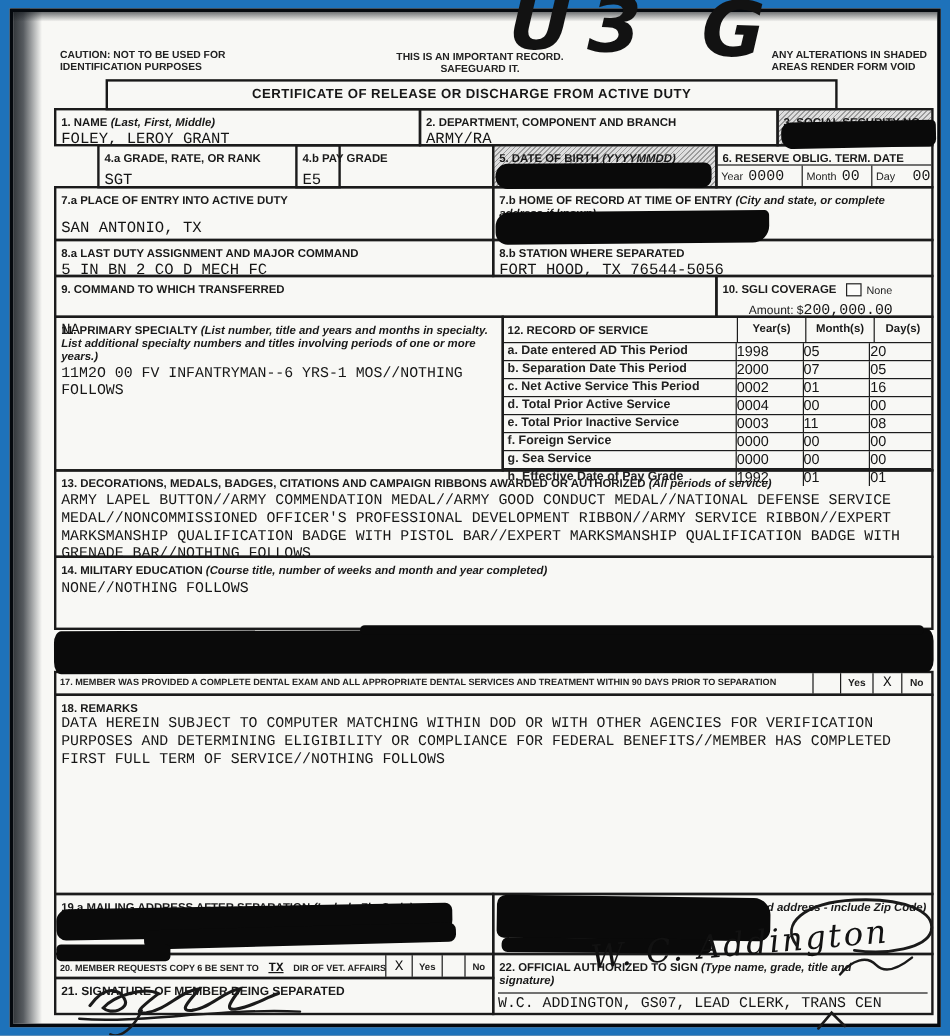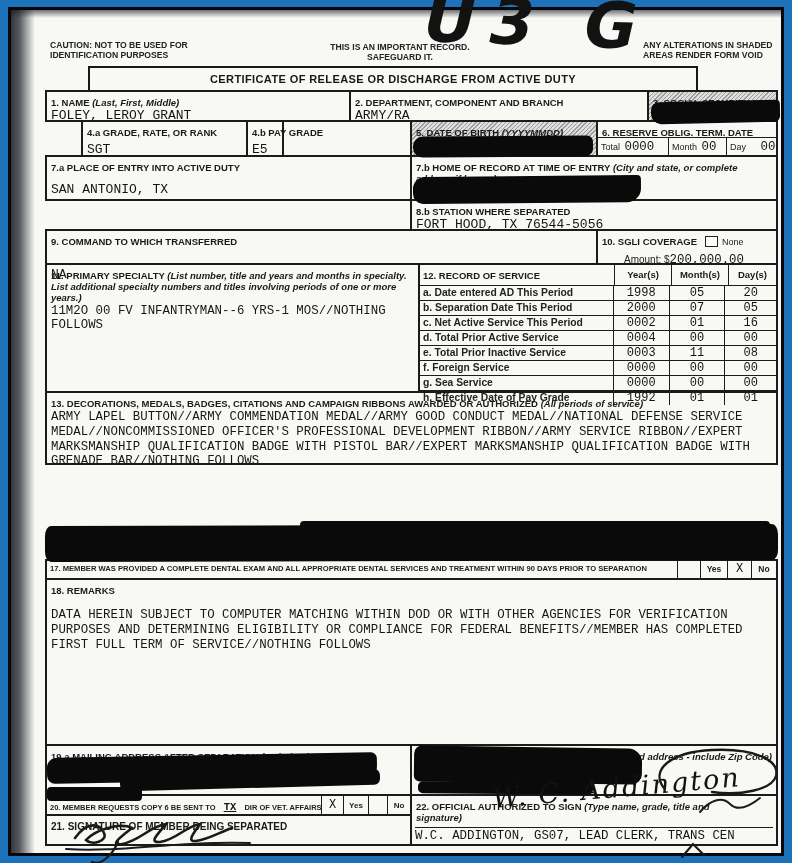--- a/index.html
+++ b/index.html
@@ -27,22 +27,22 @@
   #title-box{position:absolute;left:88px;top:66px;width:610px;height:26px;border:2.5px solid #181818;box-sizing:border-box;
     display:flex;align-items:center;justify-content:center;background:#f8f8f5;}
   #title-box .t{font-size:11px;font-weight:bold;color:#171717;letter-spacing:.4px;}
 
   .chkbox{display:inline-block;border:1.5px solid #222;box-sizing:border-box;background:#fdfdfb;text-align:center;}
 
   
   #ros-rows{position:absolute;left:0;top:20px;right:0;bottom:0;display:flex;flex-direction:column;}
   .ros-row{flex:1;display:flex;border-top:1.5px solid #1c1c1c;}
   .ros-row .rl{width:194px;font-size:10.3px;font-weight:bold;color:#222;padding:1px 3px;box-sizing:border-box;}
-  .ros-row .rv{width:56px;border-left:1.5px solid #1c1c1c;text-align:center;
-     font-family:Liberation Mono, monospace;font-size:12px;color:#141414;box-sizing:border-box;}
+  .ros-row .rv{width:56px;border-left:1.5px solid #1c1c1c;
+     font-family:Liberation Sans, sans-serif;font-size:12px;color:#141414;box-sizing:border-box;}
   .ros-row .rv:last-child{width:52px;}
 
   .hand{position:absolute;color:#121212;z-index:8;}
   #topmark{left:424px;top:-14px;font-family:"DejaVu Sans",sans-serif;font-size:64px;font-weight:bold;font-style:italic;
     letter-spacing:14px;transform:rotate(2deg);}
   #official-script{left:492px;top:772px;font-family:"DejaVu Serif",serif;font-style:italic;font-size:27px;
     transform:rotate(-5deg);white-space:nowrap;letter-spacing:2px;}
   svg.sig{position:absolute;left:0;top:0;width:792px;height:863px;z-index:9;pointer-events:none;}
 </style>
 </head>
@@ -92,39 +92,43 @@
       <div class="lbl">4.b PAY GRADE</div>
       <div class="tw" style="margin-top:4px;">E5</div>
     </div>
     <div class="cell pad shaded" style="left:410px;top:120px;width:188px;height:37px;">
       <div class="lbl"><span>5. DATE OF BIRTH</span> <span class="it">(YYYYMMDD)</span></div>
     </div>
     <div class="cell" style="left:596px;top:120px;width:182px;height:37px;">
       <div class="lbl pad" style="padding-bottom:0;">6. RESERVE OBLIG. TERM. DATE</div>
       <div style="position:absolute;left:0;bottom:0;width:100%;height:17px;border-top:1.5px solid #1c1c1c;display:flex;">
         <div style="width:70px;display:flex;align-items:center;padding-left:3px;box-sizing:border-box;">
-          <span style="font-size:9px;color:#222;">Total</span>&nbsp;<span class="tw-sm">0000</span>
+          <span style="font-size:9px;color:#222;">Year</span>&nbsp;<span class="tw-sm">0000</span>
         </div>
         <div style="width:58px;border-left:1.5px solid #1c1c1c;display:flex;align-items:center;padding-left:3px;box-sizing:border-box;">
           <span style="font-size:9px;color:#222;">Month</span>&nbsp;<span class="tw-sm">00</span>
         </div>
         <div style="flex:1;border-left:1.5px solid #1c1c1c;display:flex;align-items:center;padding-left:3px;">
           <span style="font-size:9px;color:#222;">Day</span>&nbsp;<span class="tw-sm" style="margin-left:10px;">00</span>
         </div>
       </div>
     </div>
 
     <div class="cell pad" style="left:45px;top:155px;width:367px;height:46px;">
       <div class="lbl">7.a PLACE OF ENTRY INTO ACTIVE DUTY</div>
       <div class="tw" style="position:absolute;left:4px;bottom:2px;">SAN ANTONIO, TX</div>
     </div>
     <div class="cell pad" style="left:410px;top:155px;width:368px;height:46px;">
       <div class="lbl" style="width:340px;"><span>7.b HOME OF RECORD AT TIME OF ENTRY</span> <span class="it">(City and state, or complete address if known)</span></div>
     </div>
 
+    <div class="cell pad" style="left:45px;top:199px;width:367px;height:32px;">
+      <div class="lbl">8.a LAST DUTY ASSIGNMENT AND MAJOR COMMAND</div>
+      <div class="tw">5 IN BN 2 CO D MECH FC</div>
+    </div>
     <div class="cell pad" style="left:410px;top:199px;width:368px;height:32px;">
       <div class="lbl">8.b STATION WHERE SEPARATED</div>
       <div class="tw">FORT HOOD, TX  76544-5056</div>
     </div>
 
     <div class="cell pad" style="left:45px;top:229px;width:553px;height:36px;">
       <div class="lbl">9. COMMAND TO WHICH TRANSFERRED</div>
       <div class="tw" style="margin-top:20px;">NA</div>
     </div>
     <div class="cell pad" style="left:596px;top:229px;width:182px;height:36px;">
@@ -199,37 +203,41 @@
             <div class="rv">01</div>
           </div>
       </div>
     </div>
 
     <div class="cell pad" style="left:45px;top:391px;width:733px;height:74px;">
       <div class="lbl"><span>13. DECORATIONS, MEDALS, BADGES, CITATIONS AND CAMPAIGN RIBBONS AWARDED OR AUTHORIZED</span> <span class="it">(All periods of service)</span></div>
       <div class="tw-sm" style="margin-top:1px;width:722px;line-height:14.8px;">ARMY LAPEL BUTTON//ARMY COMMENDATION MEDAL//ARMY GOOD CONDUCT MEDAL//NATIONAL DEFENSE SERVICE MEDAL//NONCOMMISSIONED OFFICER'S PROFESSIONAL DEVELOPMENT RIBBON//ARMY SERVICE RIBBON//EXPERT MARKSMANSHIP QUALIFICATION BADGE WITH PISTOL BAR//EXPERT MARKSMANSHIP QUALIFICATION BADGE WITH GRENADE BAR//NOTHING FOLLOWS</div>
     </div>
 
+    <div class="cell pad" style="left:45px;top:463px;width:733px;height:62px;">
+      <div class="lbl"><span>14. MILITARY EDUCATION</span> <span class="it">(Course title, number of weeks and month and year completed)</span></div>
+      <div class="tw-sm" style="margin-top:2px;">NONE//NOTHING FOLLOWS</div>
+    </div>
 
     <div class="redact" style="left:45px;top:525px;width:733px;height:36px;border-radius:6px/10px;transform:rotate(-0.15deg);"></div>
     <div class="redact" style="left:300px;top:521px;width:470px;height:8px;border-radius:4px;"></div>
 
     <div class="cell" style="left:45px;top:559px;width:733px;height:21px;">
       <div style="position:absolute;left:3px;top:3px;width:638px;font-size:7.6px;font-weight:bold;color:#222;">17. MEMBER WAS PROVIDED A COMPLETE DENTAL EXAM AND ALL APPROPRIATE DENTAL SERVICES AND TREATMENT WITHIN 90 DAYS PRIOR TO SEPARATION</div>
       <div style="position:absolute;right:0;top:0;height:100%;display:flex;">
         <div style="width:22px;border-left:1.5px solid #1c1c1c;"></div>
         <div style="width:26px;border-left:1.5px solid #1c1c1c;text-align:center;font-size:8.5px;font-weight:bold;line-height:17px;color:#222;">Yes</div>
         <div style="width:23px;border-left:1.5px solid #1c1c1c;text-align:center;font-family:'Liberation Mono',monospace;font-size:12px;line-height:16px;color:#111;">X</div>
         <div style="width:24px;border-left:1.5px solid #1c1c1c;text-align:center;font-size:8.5px;font-weight:bold;line-height:17px;color:#222;">No</div>
       </div>
     </div>
 
     <div class="cell pad" style="left:45px;top:578px;width:733px;height:168px;">
       <div class="lbl">18. REMARKS</div>
-      <div class="tw-sm" style="margin-top:12px;width:722px;line-height:15px;">DATA HEREIN SUBJECT TO COMPUTER MATCHING WITHIN DOD OR WITH OTHER AGENCIES FOR VERIFICATION PURPOSES AND DETERMINING ELIGIBILITY OR COMPLIANCE FOR FEDERAL BENEFITS//MEMBER HAS COMPLETED FIRST FULL TERM OF SERVICE//NOTHING FOLLOWS</div>
+      <div class="tw-sm" style="margin-top:0px;width:722px;line-height:15px;">DATA HEREIN SUBJECT TO COMPUTER MATCHING WITHIN DOD OR WITH OTHER AGENCIES FOR VERIFICATION PURPOSES AND DETERMINING ELIGIBILITY OR COMPLIANCE FOR FEDERAL BENEFITS//MEMBER HAS COMPLETED FIRST FULL TERM OF SERVICE//NOTHING FOLLOWS</div>
     </div>
 
     <div class="cell pad" style="left:45px;top:744px;width:367px;height:52px;">
       <div class="lbl"><span>19.a MAILING ADDRESS AFTER SEPARATION</span> <span class="it">(Include Zip Code)</span></div>
     </div>
     <div class="cell pad" style="left:410px;top:744px;width:368px;height:52px;">
       <div class="lbl" style="text-align:right;"><span>VE</span> <span class="it">(Name and address - include Zip Code)</span></div>
     </div>
 
     <div class="cell" style="left:45px;top:794px;width:367px;height:22px;">

